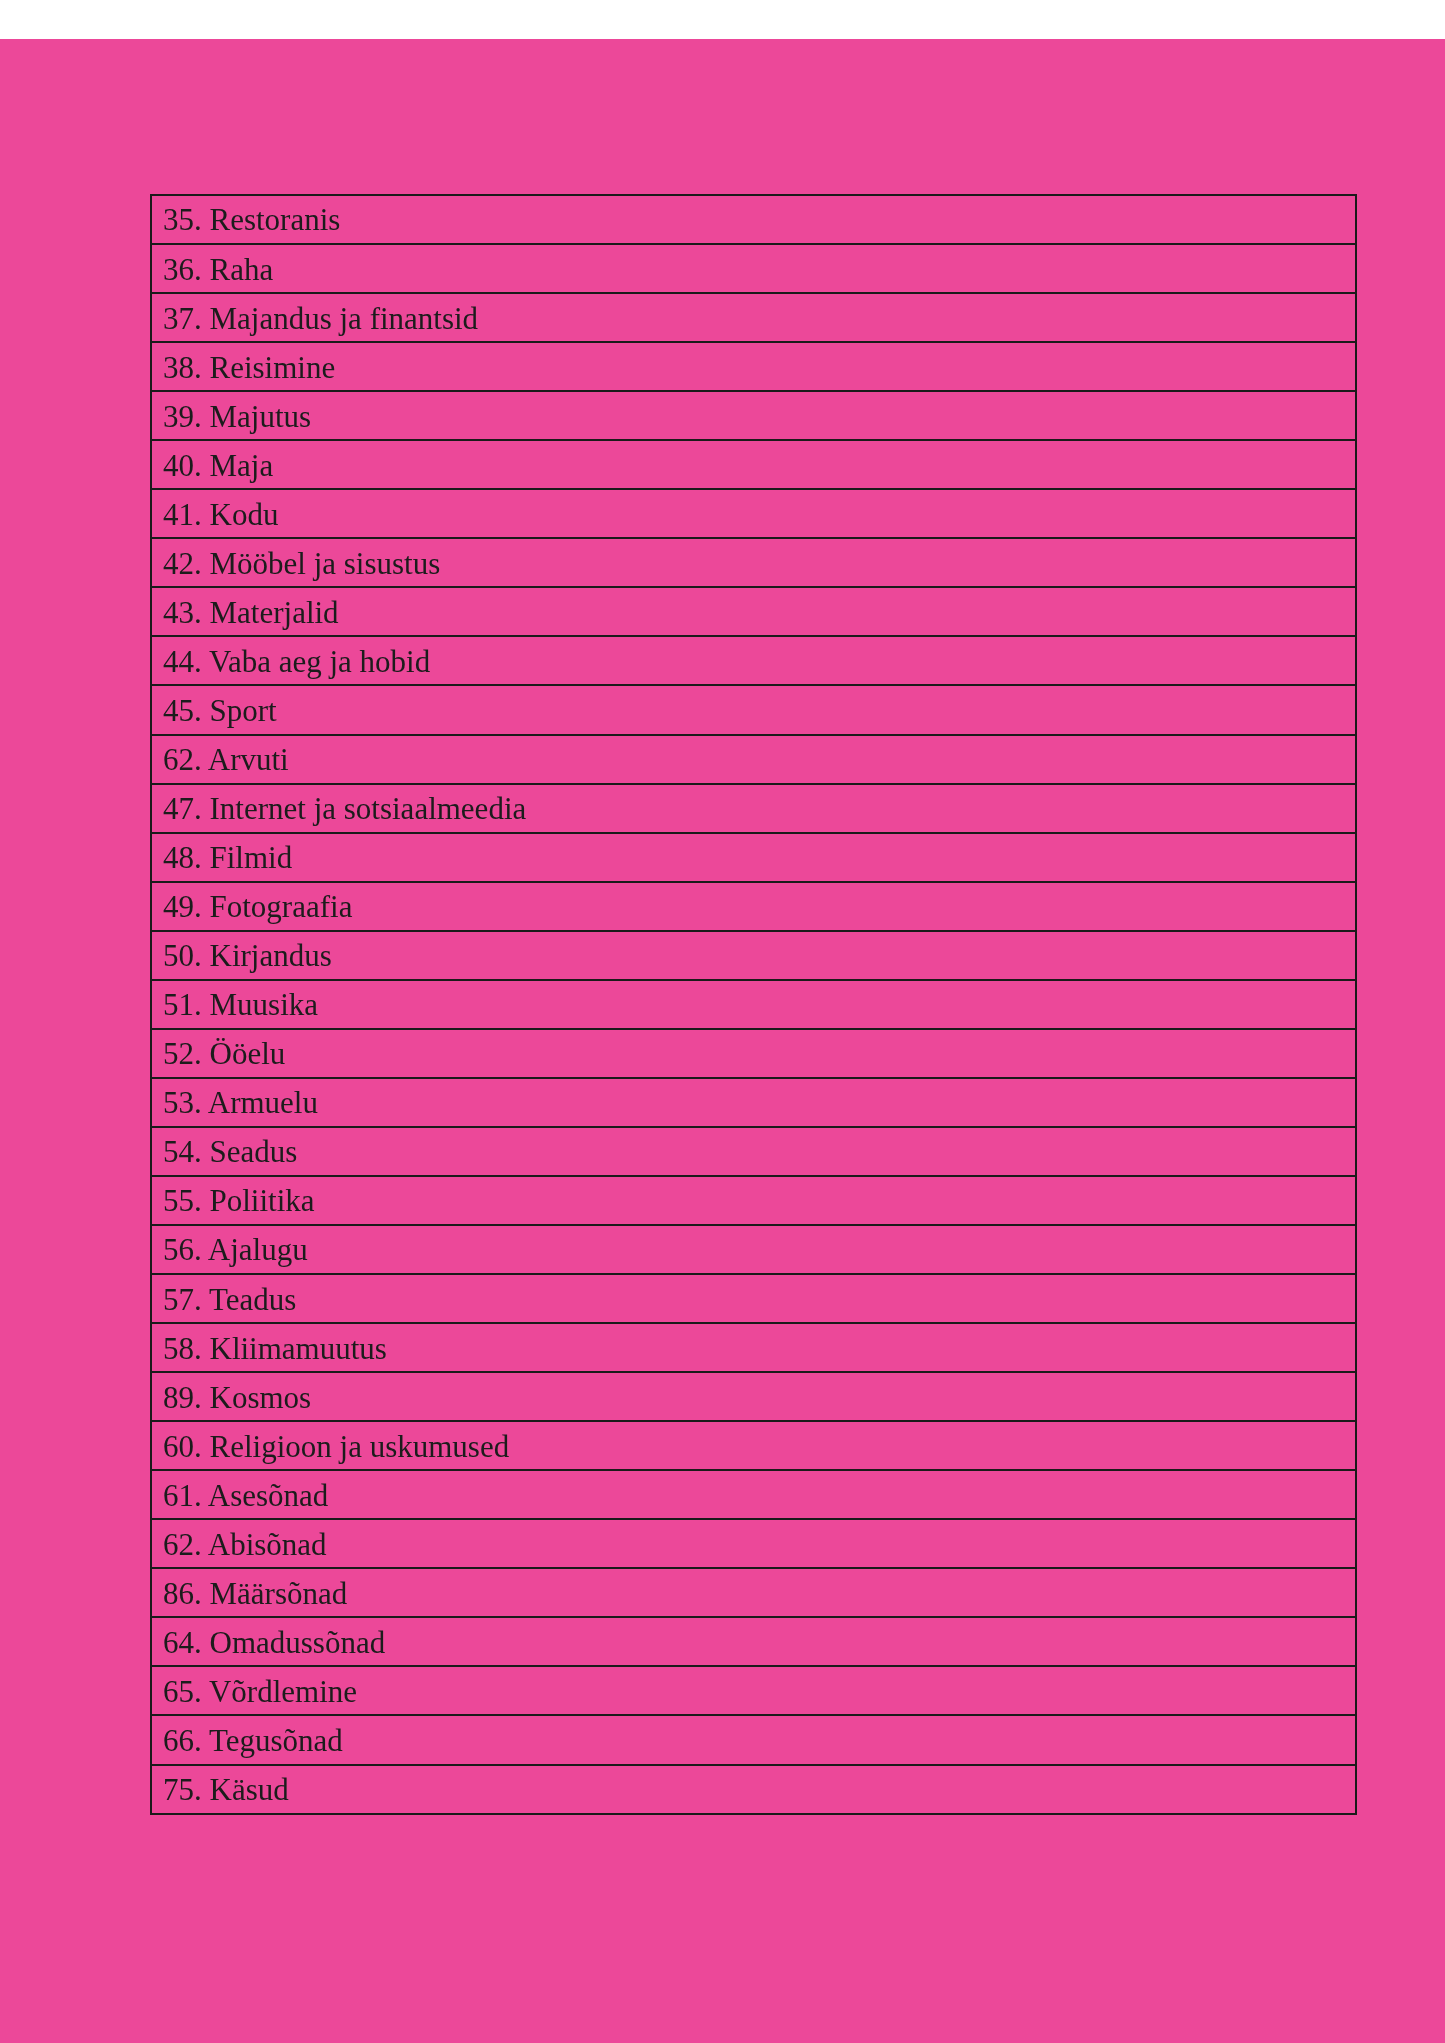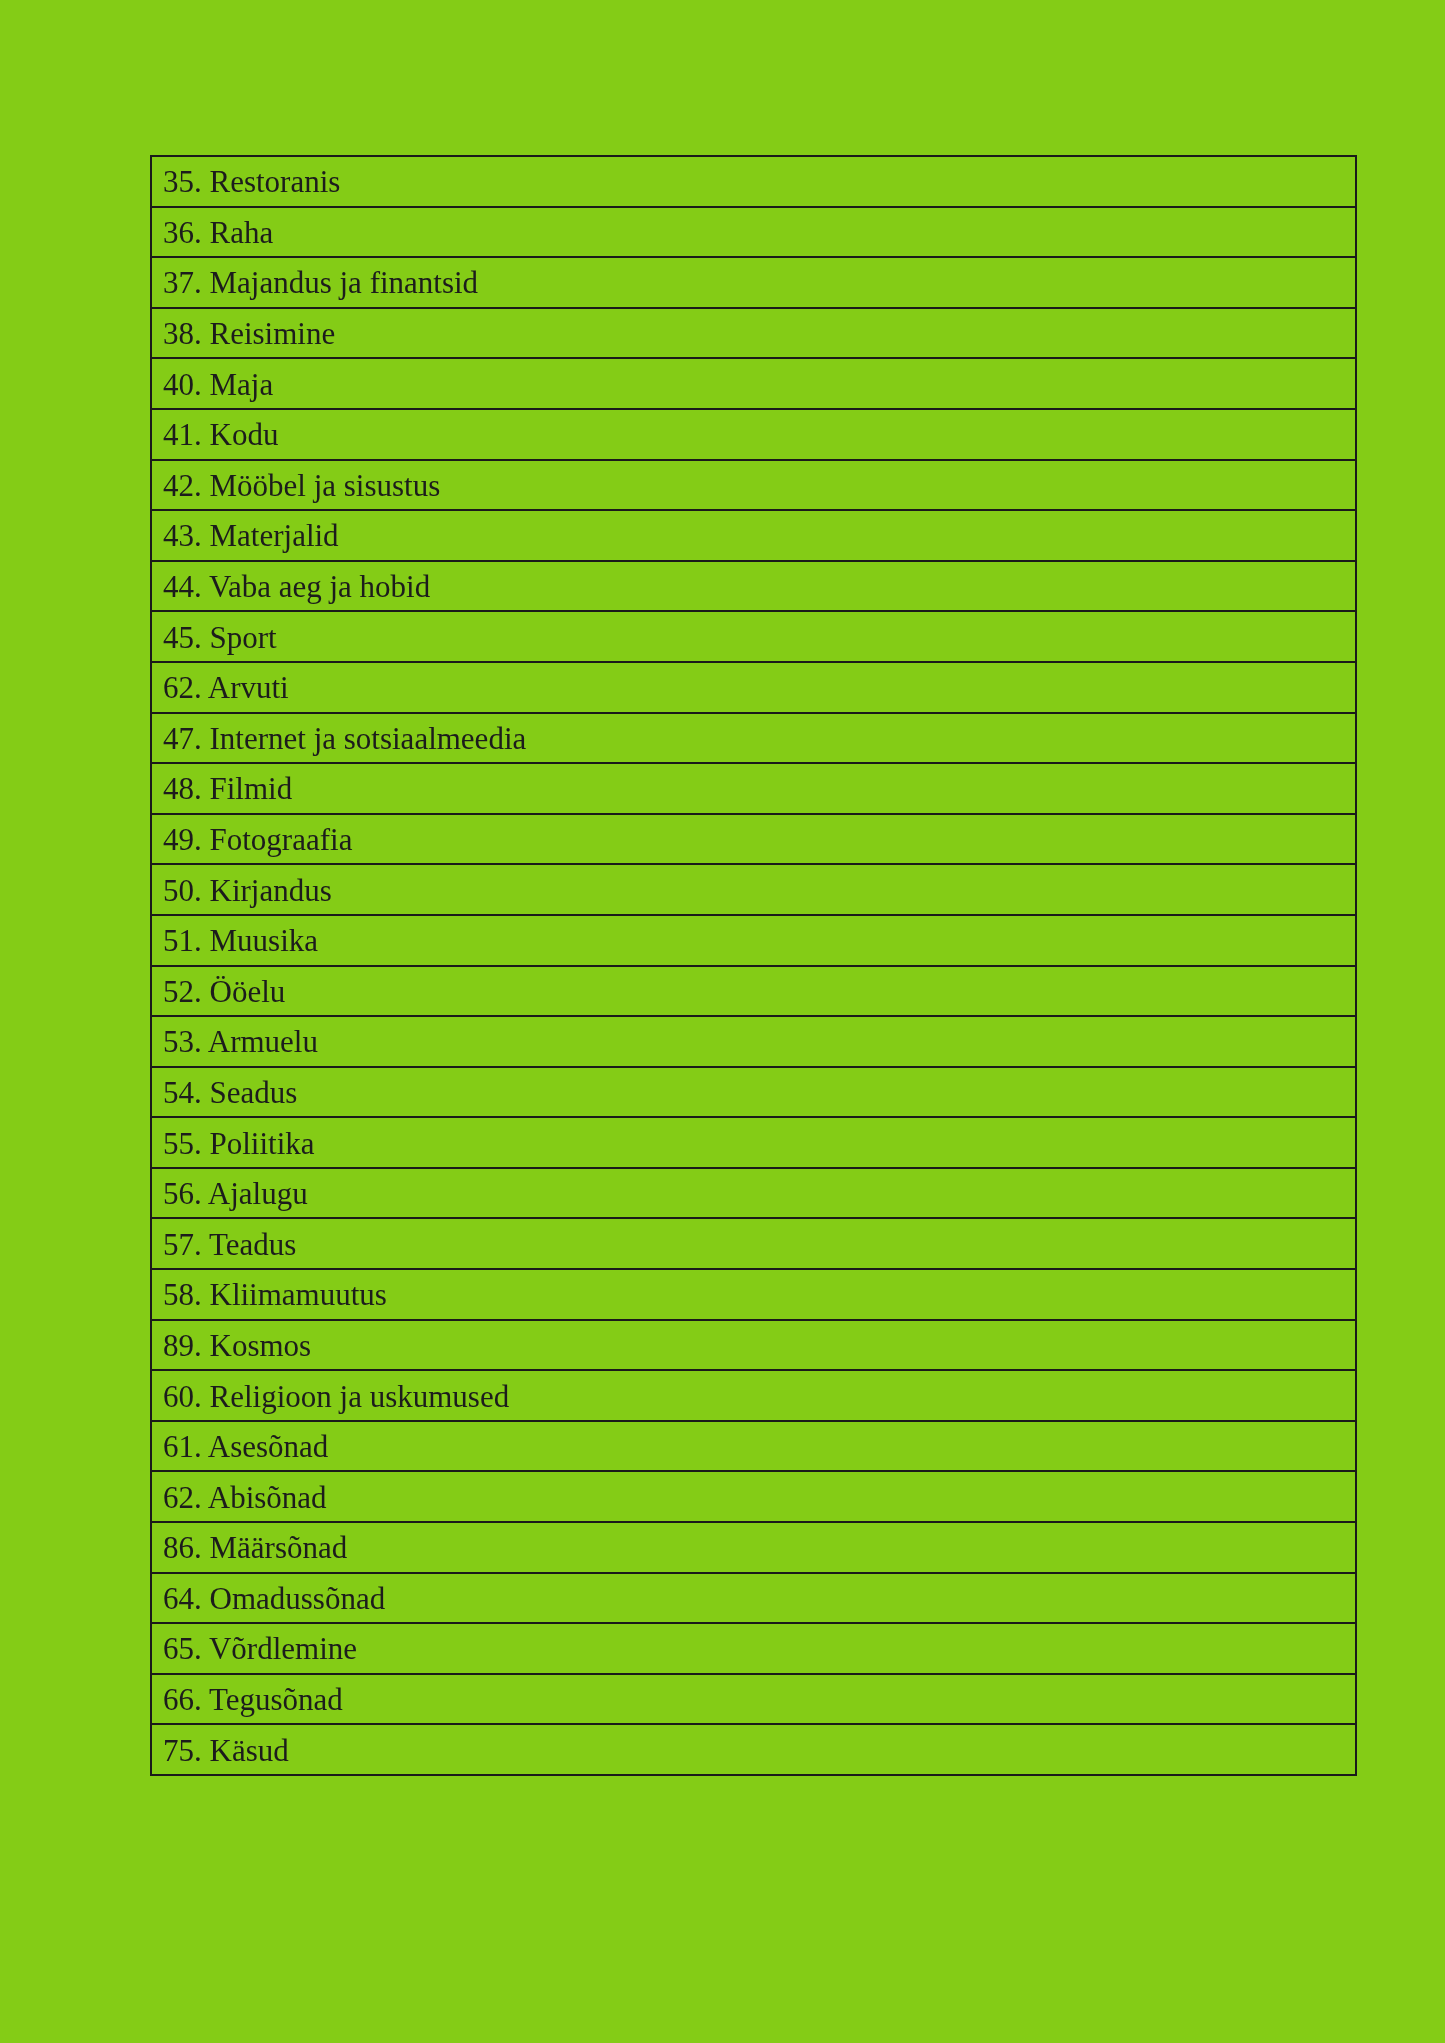--- a/index.html
+++ b/index.html
@@ -9,21 +9,22 @@
   body {
     width: 1445px;
     height: 2043px;
     background: #ffffff;
     position: relative;
     font-family: "Liberation Serif", serif;
   }
   .page {
     position: absolute;
     inset: 0;
-    background: #84cc16;
+    background: #ec4899;
+    margin-top: 39px;
   }
   table.toc {
     position: absolute;
     left: 150px;
     top: 155px;
     width: 1207px;
     height: 1621px;
     border-collapse: collapse;
     table-layout: fixed;
   }
@@ -49,20 +50,23 @@
           <td>35. Restoranis</td>
         </tr>
         <tr>
           <td>36. Raha</td>
         </tr>
         <tr>
           <td>37. Majandus ja finantsid</td>
         </tr>
         <tr>
           <td>38. Reisimine</td>
+        </tr>
+        <tr>
+          <td>39. Majutus</td>
         </tr>
         <tr>
           <td>40. Maja</td>
         </tr>
         <tr>
           <td>41. Kodu</td>
         </tr>
         <tr>
           <td>42. Mööbel ja sisustus</td>
         </tr>

